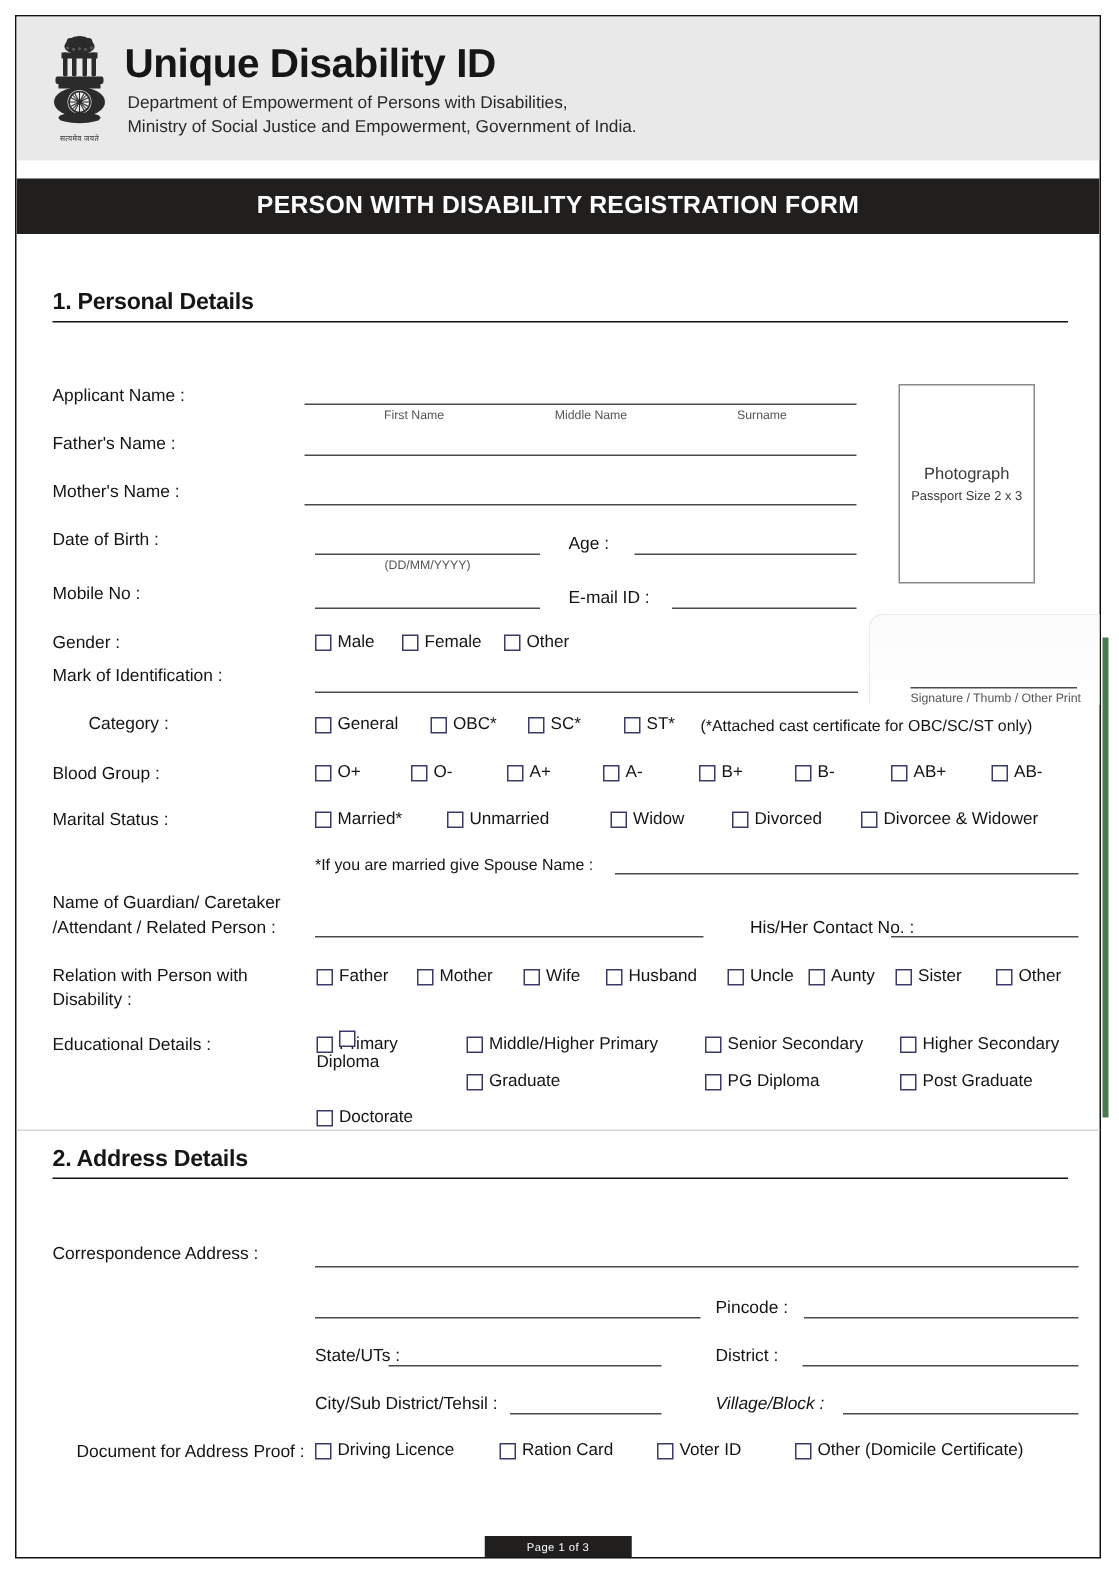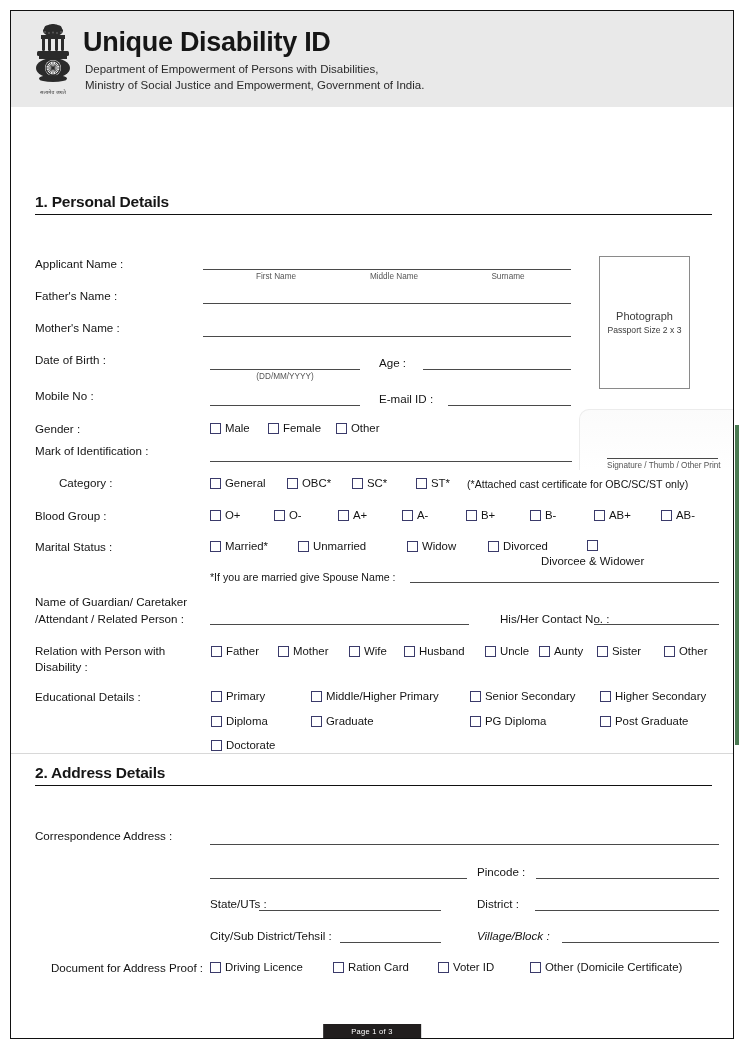--- a/index.html
+++ b/index.html
@@ -214,20 +214,23 @@
         </g>
       </svg>
       <div class="emblem-motto">सत्यमेव जयते</div>
     </div>
 
     <div id="brand-title">Unique  Disability ID</div>
     <div id="brand-sub1">Department of Empowerment of Persons with Disabilities,</div>
     <div id="brand-sub2">Ministry of Social Justice and Empowerment, Government of India.</div>
   </div>
 
+  <div id="form-title-bar">
+    <div id="form-title">PERSON WITH DISABILITY REGISTRATION FORM</div>
+  </div>
 
   <div class="section-head" style="left:24px; top:182px;">1. Personal Details</div>
   <div class="section-rule" style="left:24px; top:203px; width:677px;"></div>
 
   <div class="lbl" style="left:24px; top:246px;">Applicant Name :</div>
   <div class="line" style="left:192px; top:258px; width:368px;"></div>
   <div class="hint" style="left:210px; top:261px; width:110px;">First Name</div>
   <div class="hint" style="left:328px; top:261px; width:110px;">Middle Name</div>
   <div class="hint" style="left:442px; top:261px; width:110px;">Surname</div>
 
@@ -338,21 +341,21 @@
     <span>Unmarried</span>
   </div>
   <div class="cb" style="left:396px; top:529px;">
     <span class="box"></span>
     <span>Widow</span>
   </div>
   <div class="cb" style="left:477px; top:529px;">
     <span class="box"></span>
     <span>Divorced</span>
   </div>
-  <div class="cb" style="left:530px; top:529px;flex-direction:column;">
+  <div class="cb" style="left:563px; top:529px;">
     <span class="box"></span>
     <span>Divorcee &amp; Widower</span>
   </div>
 
   <div class="lbl sm" style="left:199px; top:560px;">*If you are married give Spouse Name :</div>
   <div class="line" style="left:399px; top:571px; width:309px;"></div>
 
   <div class="lbl" style="left:24px; top:584px;">Name of Guardian/ Caretaker</div>
   <div class="lbl" style="left:24px; top:601px;">/Attendant / Related Person :</div>
   <div class="line" style="left:199px; top:613px; width:259px;"></div>
@@ -406,21 +409,21 @@
   </div>
   <div class="cb" style="left:459px; top:679px;">
     <span class="box"></span>
     <span>Senior Secondary</span>
   </div>
   <div class="cb" style="left:589px; top:679px;">
     <span class="box"></span>
     <span>Higher Secondary</span>
   </div>
 
-  <div class="cb" style="left:200px; top:704px;">
+  <div class="cb" style="left:200px; top:676px;flex-direction:column;">
     <span class="box"></span>
     <span>Diploma</span>
   </div>
   <div class="cb" style="left:300px; top:704px;">
     <span class="box"></span>
     <span>Graduate</span>
   </div>
   <div class="cb" style="left:459px; top:704px;">
     <span class="box"></span>
     <span>PG Diploma</span>

